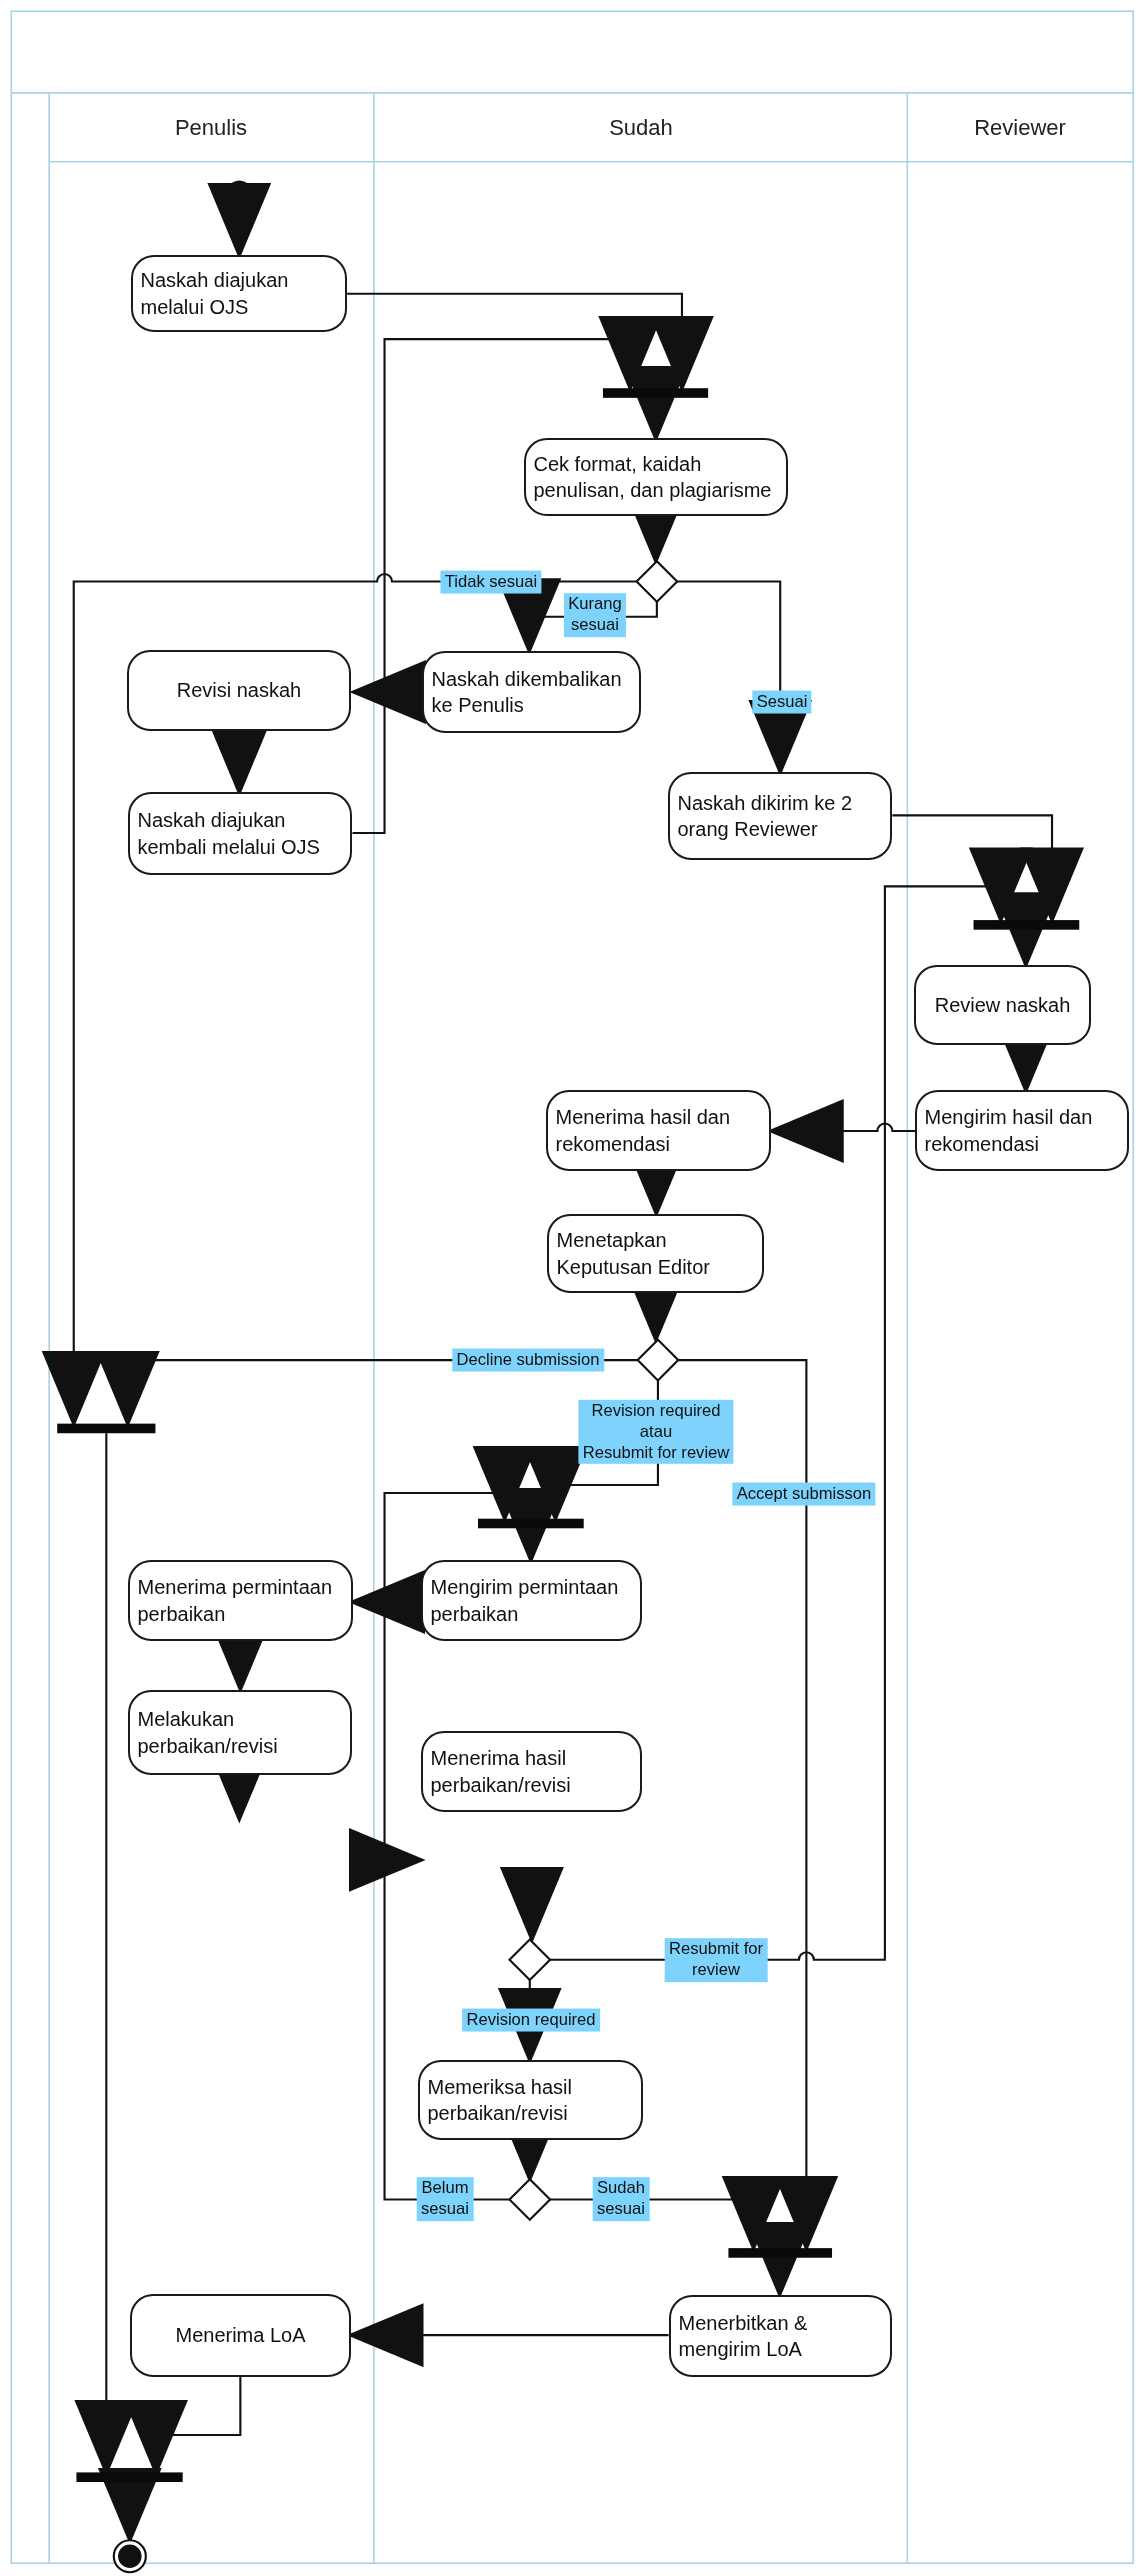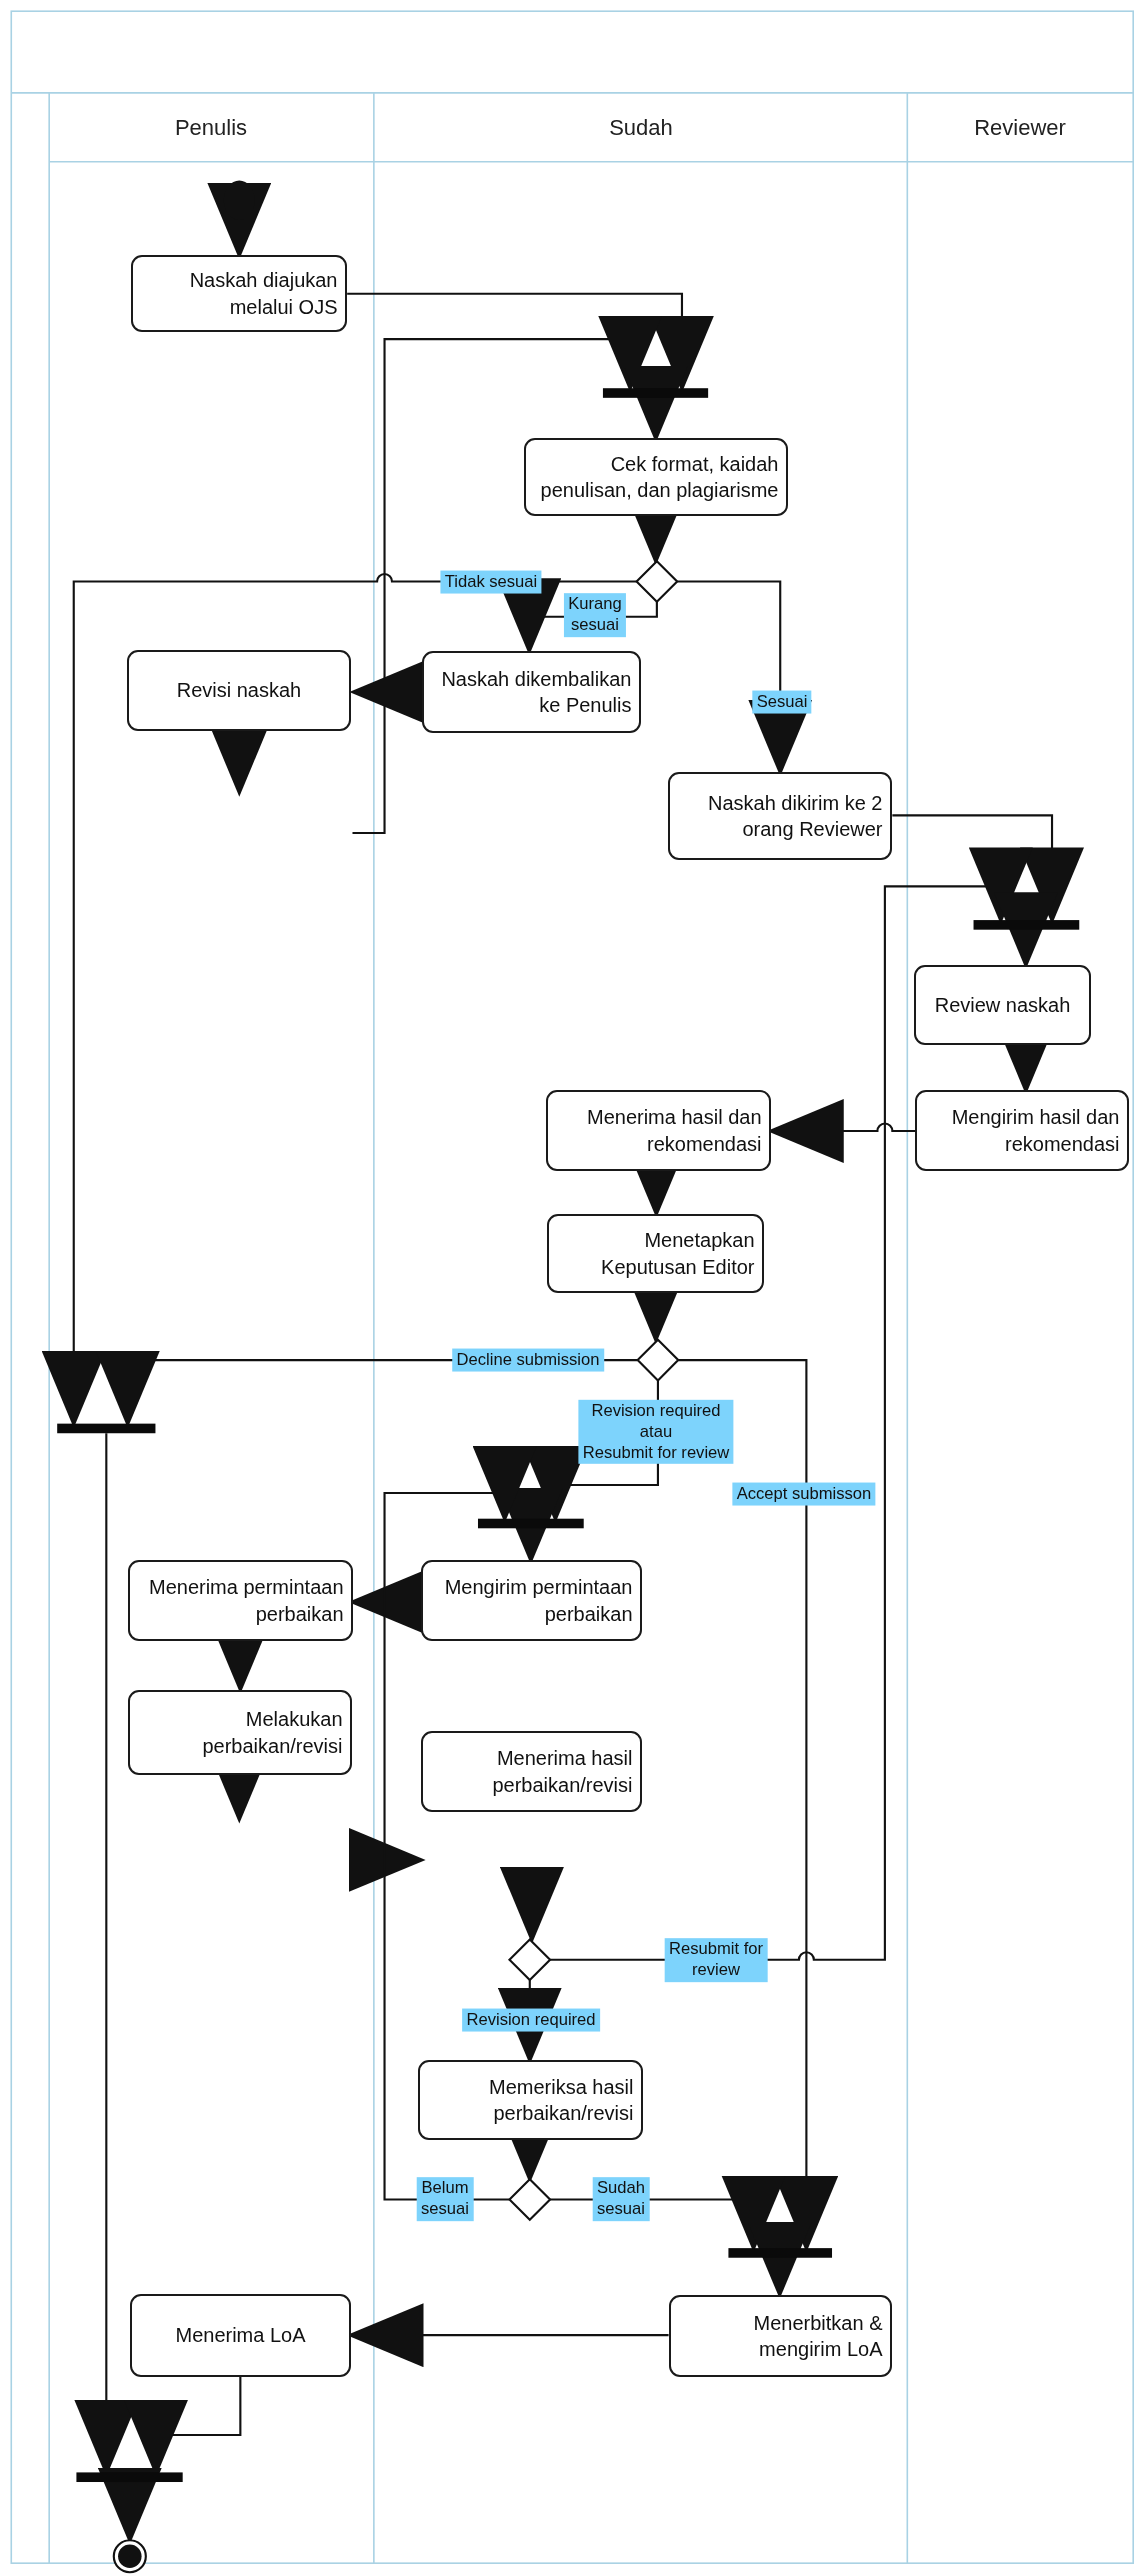--- a/index.html
+++ b/index.html
@@ -18,22 +18,22 @@
   .title{
     position:absolute;left:0;top:28px;width:1145px;text-align:center;
     font-size:31px;font-weight:bold;color:#000;letter-spacing:0px;
   }
   .lane-label{
     position:absolute;transform:translate(-50%,-50%);
     font-size:22px;color:#222;white-space:nowrap;
   }
   .node{
     position:absolute;box-sizing:border-box;
-    background:var(--node-fill);border:2.1px solid var(--node-border);border-radius:11px;
-    display:flex;align-items:center;justify-content:center;text-align:right;
+    background:var(--node-fill);border:2.1px solid var(--node-border);border-radius:23px;
+    display:flex;align-items:center;justify-content:center;text-align:left;
     font-size:20px;line-height:1.32;color:var(--text);padding:3.2px 7.5px;
   }
   .elabel{
     position:absolute;transform:translate(-50%,-50%);
     background:#7dd3fc;font-size:16.6px;line-height:1.25;color:var(--text);
     text-align:center;white-space:pre-line;padding:1.1px 4.3px;
   }
 </style>
 </head>
 <body>
@@ -112,20 +112,21 @@
   </svg>
 
   <div class="lane-label" style="left:211px;top:128px">Penulis</div>
   <div class="lane-label" style="left:641px;top:128px">Sudah</div>
   <div class="lane-label" style="left:1020px;top:128px">Reviewer</div>
 
   <div class="node" style="left:131px;top:255px;width:216px;height:77px">Naskah diajukan melalui OJS</div>
   <div class="node" style="left:524px;top:438px;width:264px;height:78px">Cek format, kaidah penulisan, dan plagiarisme</div>
   <div class="node" style="left:422px;top:651px;width:219px;height:82px">Naskah dikembalikan ke Penulis</div>
   <div class="node" style="left:127px;top:650px;width:224px;height:81px">Revisi naskah</div>
+  <div class="node" style="left:128px;top:792px;width:224px;height:83px">Naskah diajukan kembali melalui OJS</div>
   <div class="node" style="left:668px;top:772px;width:224px;height:88px">Naskah dikirim ke 2 orang Reviewer</div>
   <div class="node" style="left:914px;top:965px;width:177px;height:80px">Review naskah</div>
   <div class="node" style="left:546px;top:1090px;width:225px;height:81px">Menerima hasil dan rekomendasi</div>
   <div class="node" style="left:915px;top:1090px;width:214px;height:81px">Mengirim hasil dan rekomendasi</div>
   <div class="node" style="left:547px;top:1214px;width:217px;height:79px">Menetapkan Keputusan Editor</div>
   <div class="node" style="left:421px;top:1560px;width:221px;height:81px">Mengirim permintaan perbaikan</div>
   <div class="node" style="left:128px;top:1560px;width:225px;height:81px">Menerima permintaan perbaikan</div>
   <div class="node" style="left:128px;top:1690px;width:224px;height:85px">Melakukan perbaikan/revisi</div>
   <div class="node" style="left:421px;top:1731px;width:221px;height:81px">Menerima hasil perbaikan/revisi</div>
   <div class="node" style="left:418px;top:2060px;width:225px;height:80px">Memeriksa hasil perbaikan/revisi</div>

